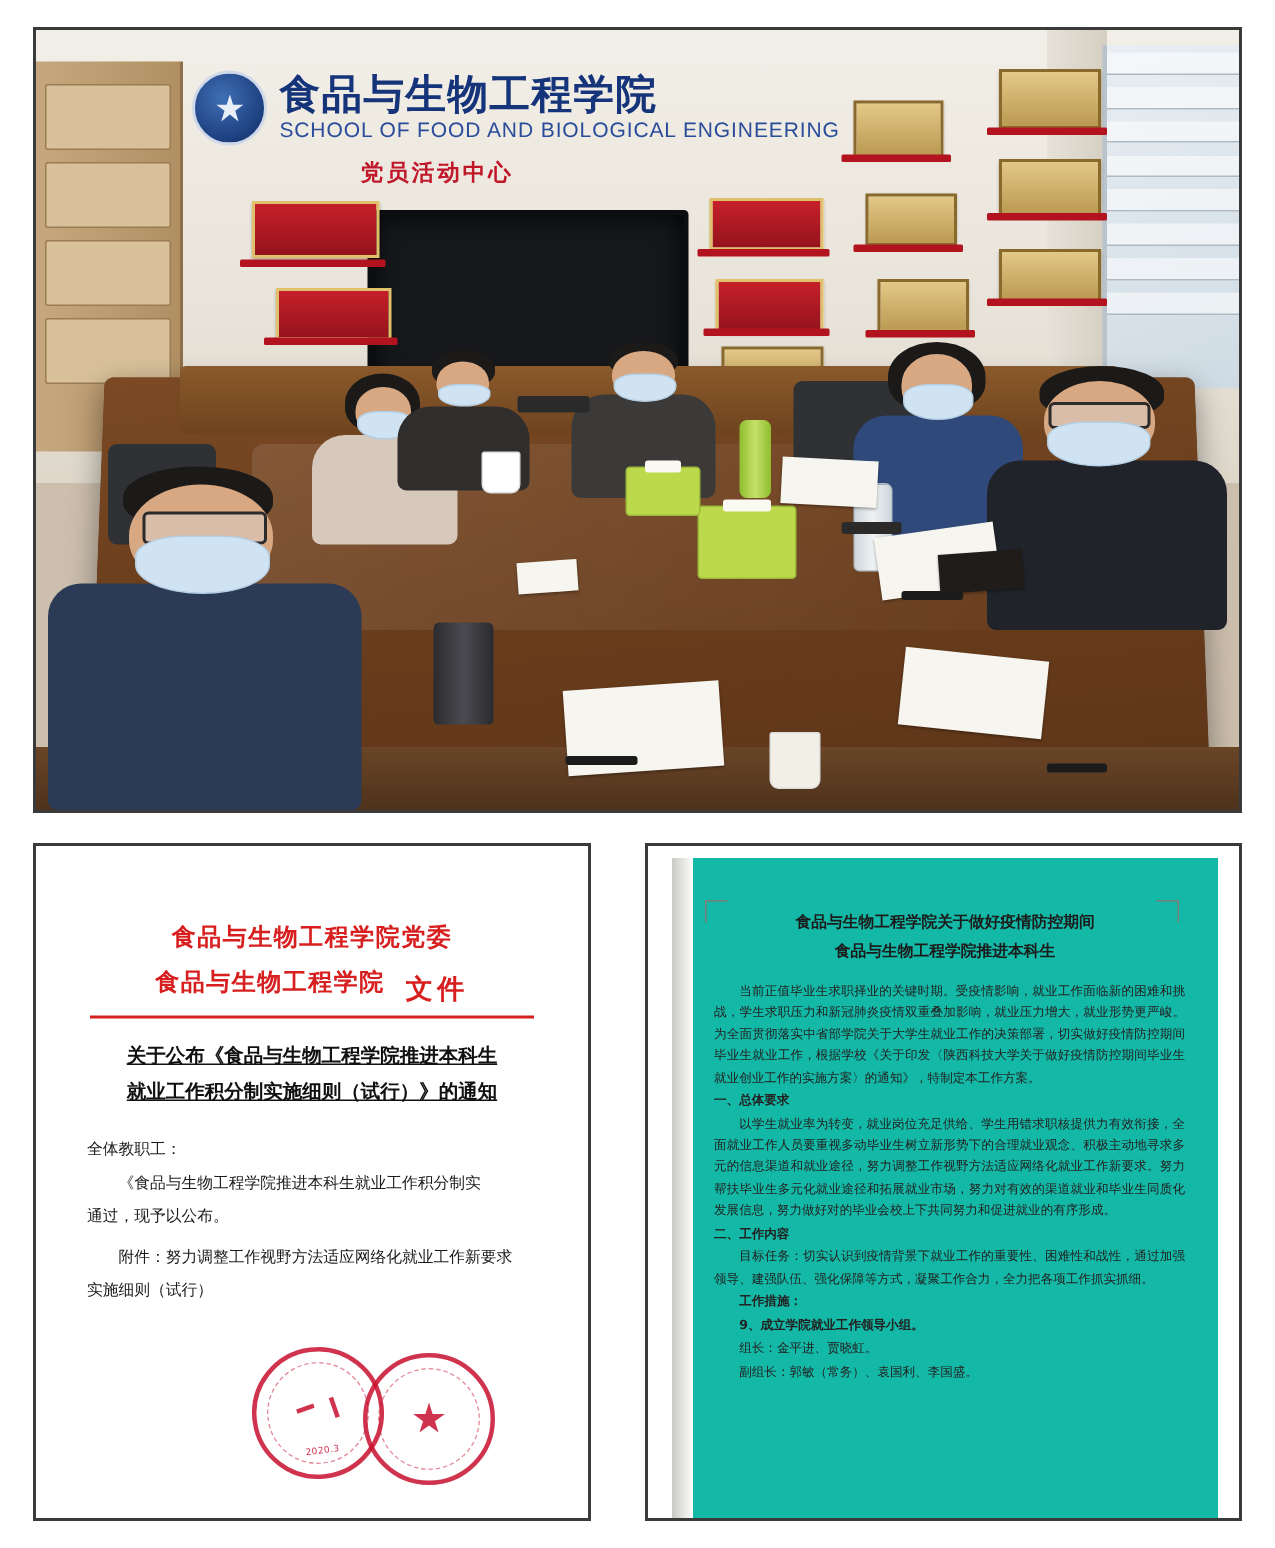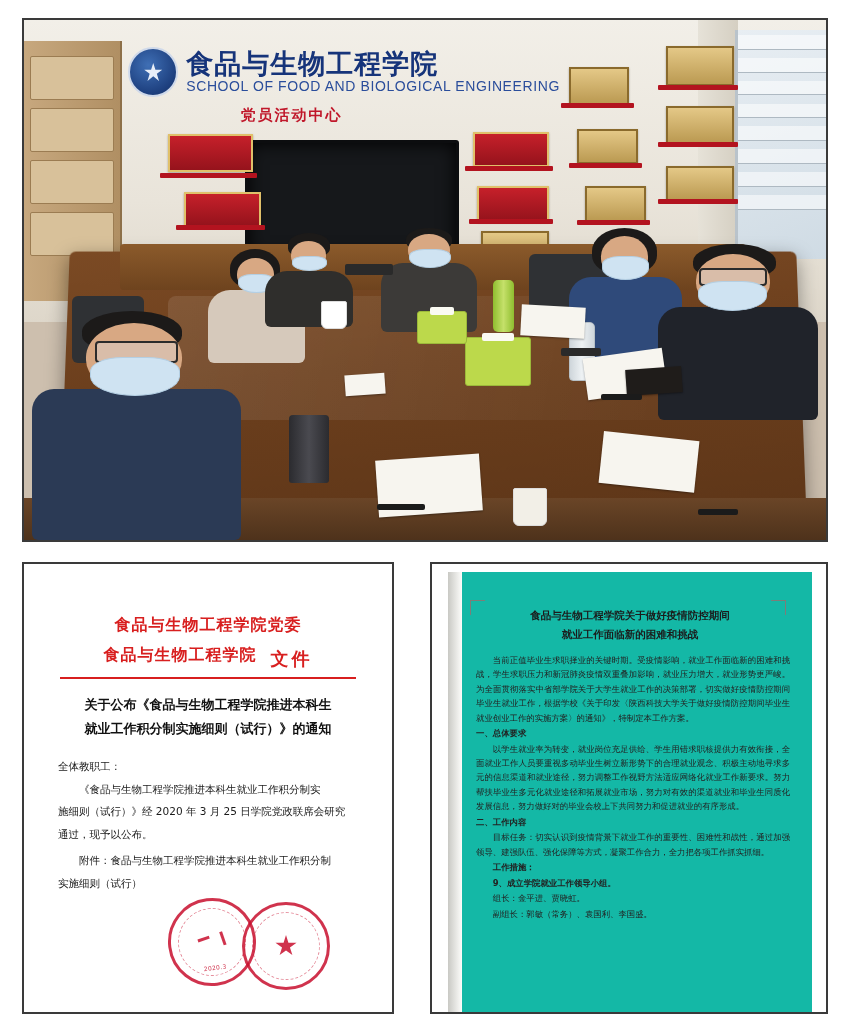--- a/index.html
+++ b/index.html
@@ -352,20 +352,21 @@
     background: #d81f1f;
     margin: 6px 26px 14px 26px;
   }
   .dl-title {
     text-align: center;
     font-size: 13px;
     font-weight: bold;
     line-height: 1.9;
     color: #111;
     font-family: "DejaVu Sans", sans-serif;
+    text-decoration: underline;
   }
   .dl-body {
     margin: 14px 24px 0 24px;
     font-size: 10.5px;
     line-height: 1.95;
     color: #1a1a1a;
     font-family: "DejaVu Sans", sans-serif;
   }
   .dl-body p { margin: 0 0 2px 0; }
   .indent { text-indent: 2em; }
@@ -604,23 +605,22 @@
         </div>
       </div>
       <div class="dl-rule"></div>
       <div class="dl-title">
         <div>关于公布《食品与生物工程学院推进本科生</div>
         <div>就业工作积分制实施细则（试行）》的通知</div>
       </div>
       <div class="dl-body">
         <p>全体教职工：</p>
         <p class="indent">《食品与生物工程学院推进本科生就业工作积分制实</p>
-        <p>施细则（试行）》经 2020 年 3 月 25 日学院党政联席会研究</p>
         <p>通过，现予以公布。</p>
-        <p class="indent" style="margin-top:6px">附件：食品与生物工程学院推进本科生就业工作积分制</p>
+        <p class="indent" style="margin-top:6px">附件：努力调整工作视野方法适应网络化就业工作新要求</p>
         <p>实施细则（试行）</p>
       </div>
 
       <div class="stamps">
         <div class="stamp s1">
           <div class="ring-text"></div>
           <div class="hammer"></div>
           <div class="lbl">2020.3</div>
         </div>
         <div class="stamp s2">
@@ -632,21 +632,21 @@
   </div>
 
   <div class="doc doc-right">
     <div class="dr-page">
       <div class="dr-shadow-left"></div>
       <div class="crop-mark cm-tl"></div>
       <div class="crop-mark cm-tr"></div>
 
       <div class="dr-title">
         <div>食品与生物工程学院关于做好疫情防控期间</div>
-        <div>就业工作面临新的困难和挑战</div>
+        <div>食品与生物工程学院推进本科生</div>
       </div>
 
       <div class="dr-body">
         <p class="indent">当前正值毕业生求职择业的关键时期。受疫情影响，就业工作面临新的困难和挑战，学生求职压力和新冠肺炎疫情双重叠加影响，就业压力增大，就业形势更严峻。为全面贯彻落实中省部学院关于大学生就业工作的决策部署，切实做好疫情防控期间毕业生就业工作，根据学校《关于印发〈陕西科技大学关于做好疫情防控期间毕业生就业创业工作的实施方案〉的通知》，特制定本工作方案。</p>
         <p class="h">一、总体要求</p>
         <p class="indent">以学生就业率为转变，就业岗位充足供给、学生用错求职核提供力有效衔接，全面就业工作人员要重视多动毕业生树立新形势下的合理就业观念、积极主动地寻求多元的信息渠道和就业途径，努力调整工作视野方法适应网络化就业工作新要求。努力帮扶毕业生多元化就业途径和拓展就业市场，努力对有效的渠道就业和毕业生同质化发展信息，努力做好对的毕业会校上下共同努力和促进就业的有序形成。</p>
         <p class="h">二、工作内容</p>
         <p class="indent">目标任务：切实认识到疫情背景下就业工作的重要性、困难性和战性，通过加强领导、建强队伍、强化保障等方式，凝聚工作合力，全力把各项工作抓实抓细。</p>
         <p class="h indent">工作措施：</p>
         <p class="h indent">9、成立学院就业工作领导小组。</p>

